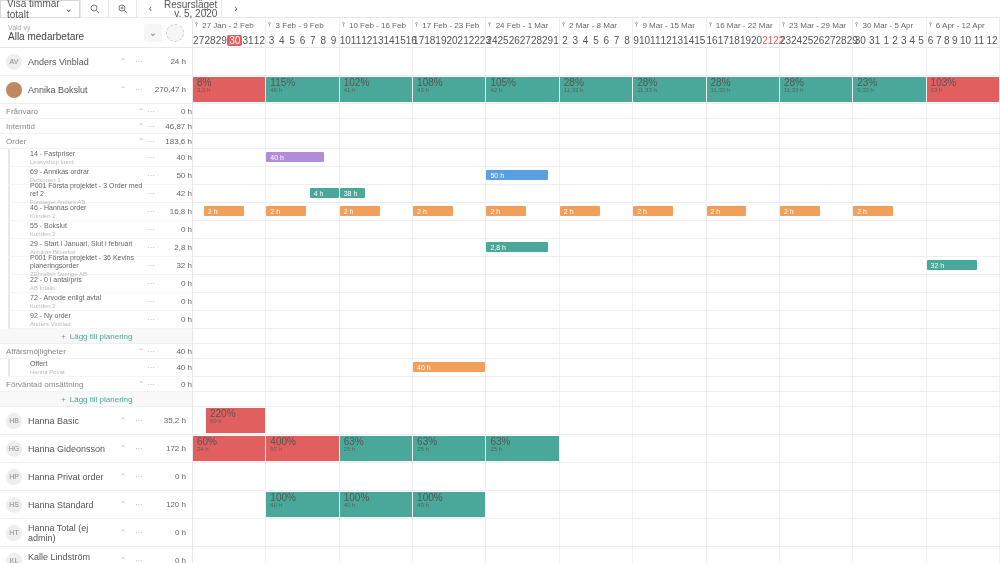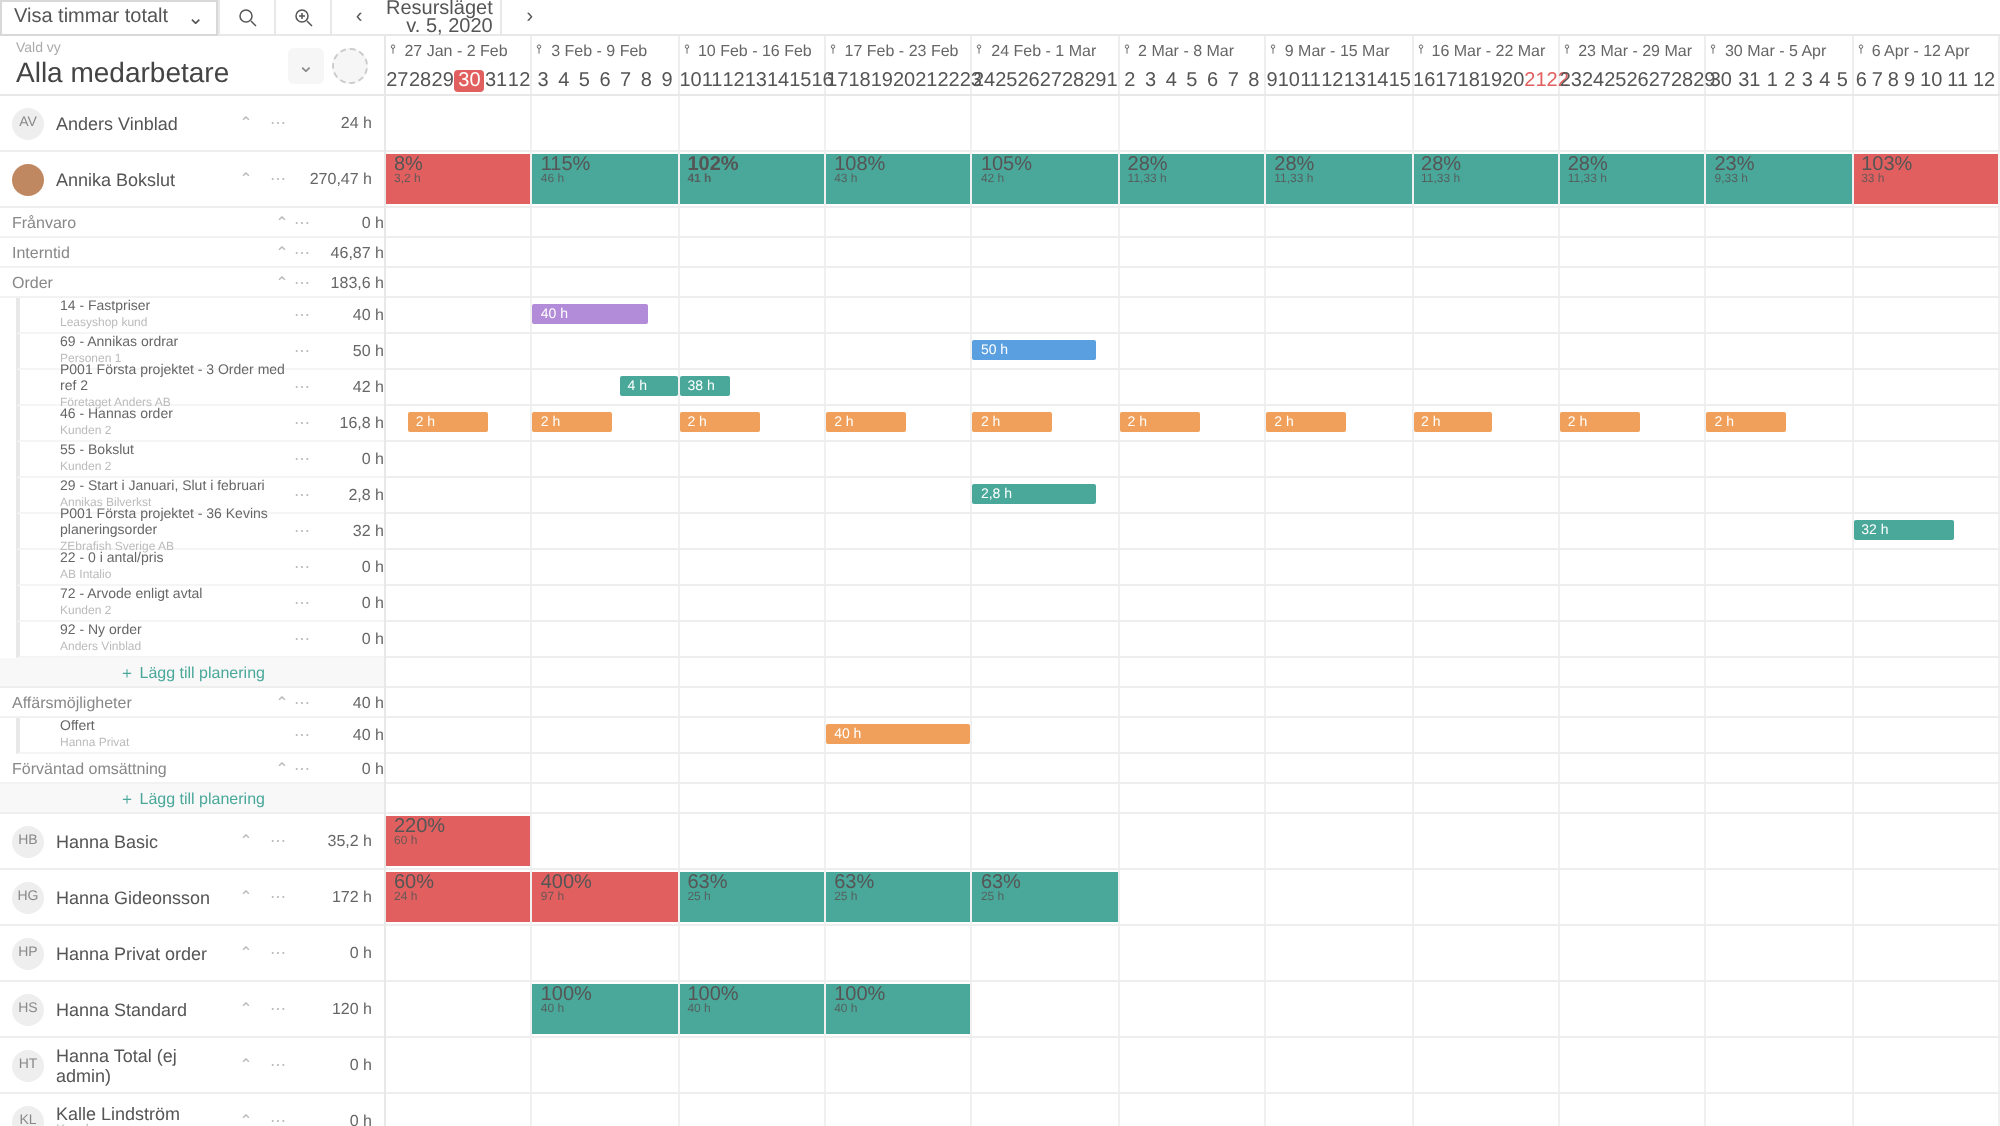--- a/index.html
+++ b/index.html
@@ -1,29 +1,29 @@
 <!DOCTYPE html>
 <html><head>
 <meta charset="utf-8">
 <style>
 *{box-sizing:border-box;margin:0;padding:0;font-family:-apple-system,Helvetica,Arial,sans-serif;font-size:10px;color:#555}
 body{width:1000px;height:563px;overflow:hidden;background:#fff}
 .top{display:flex;height:18px;border-bottom:1px solid #e8e8e8;align-items:center}
 .search{flex:1;display:flex;align-items:center;gap:6px;padding:0 8px;color:#999}
 .search svg{width:12px;height:12px}
 .tctrl{display:flex;align-items:center;gap:0}
-.sel{display:flex;align-items:center;justify-content:space-between;width:109px;height:18px;border:1px solid #d8d8d8;padding:0 6px;color:#666}
+.sel{display:flex;align-items:center;justify-content:space-between;width:80px;height:18px;border:1px solid #d8d8d8;padding:0 6px;color:#666}
 .ibtn{width:28px;height:18px;display:flex;align-items:center;justify-content:center;border-left:1px solid #e8e8e8;cursor:pointer}
 .wk{font-size:8px;color:#999;text-align:right;padding-right:4px;line-height:9px}
 .main{display:flex;height:545px}
 .side{width:193px;flex:0 0 193px;border-right:1px solid #e8e8e8;overflow:hidden}
 .filter{display:flex;align-items:center;height:30px;border-bottom:1px solid #e8e8e8;padding:0 8px}
 .ftext{flex:1}
 .ftext .lbl{font-size:7px;color:#aaa}
-.ftext .val{font-size:14px;color:#444}
+.ftext .val{font-size:10px;color:#444}
 .ficon{width:18px;height:18px;display:flex;align-items:center;justify-content:center;background:#f6f6f6;border-radius:3px;margin-left:4px;color:#888}
 .dot{width:18px;height:18px;border-radius:50%;border:1px dashed #ccc}
 .urow{display:flex;align-items:center;height:28px;border-bottom:1px solid #eee;padding:0 6px;gap:6px}
 .uav{width:16px;height:16px;border-radius:50%;display:flex;align-items:center;justify-content:center;font-size:7px;color:#888;background:#eee;flex:0 0 16px}
 .uav.photo{background:#c08860}
 .unm{flex:1;font-size:9px;color:#555}
 .unm .sub{font-size:7px;color:#bbb}
 .uic{font-size:8px;color:#bbb;width:10px;text-align:center}
 .hrs{width:36px;text-align:right;font-size:8px;color:#666}
 .side .hrs{flex:0 0 36px}
@@ -434,21 +434,21 @@
               <span class="s">3,2 h</span>
             </div>
           </div>
           <div class="wcol">
             <div class="bar teal" style="left: 0px; right: 0px;">
               <span class="p">115%</span>
               <span class="s">46 h</span>
             </div>
           </div>
           <div class="wcol">
-            <div class="bar teal" style="left: 0px; right: 0px; font-weight: bold;">
+            <div class="bar teal" style="left: 0px; right: 0px;">
               <span class="p">102%</span>
               <span class="s">41 h</span>
             </div>
           </div>
           <div class="wcol">
             <div class="bar teal" style="left: 0px; right: 0px;">
               <span class="p">108%</span>
               <span class="s">43 h</span>
             </div>
           </div>
@@ -758,21 +758,21 @@
           <div class="wcol"></div>
           <div class="wcol"></div>
           <div class="wcol"></div>
           <div class="wcol"></div>
           <div class="wcol"></div>
           <div class="wcol"></div>
           <div class="wcol"></div>
         </div>
         <div class="grow ">
           <div class="wcol">
-            <div class="bar pink" style="left: 0px; right: 0px;">
+            <div class="bar pink" style="left: 13px; right: 0px;">
               <span class="p">220%</span>
               <span class="s">60 h</span>
             </div>
           </div>
           <div class="wcol"></div>
           <div class="wcol"></div>
           <div class="wcol"></div>
           <div class="wcol"></div>
           <div class="wcol"></div>
           <div class="wcol"></div>

